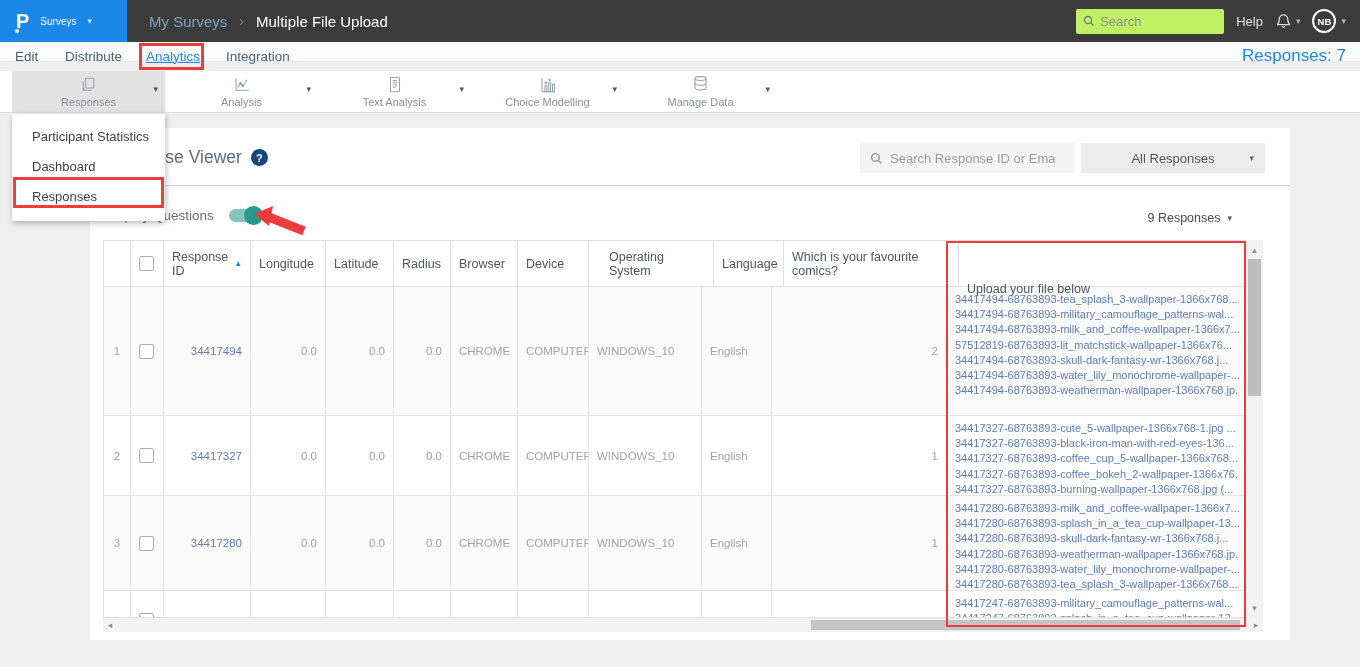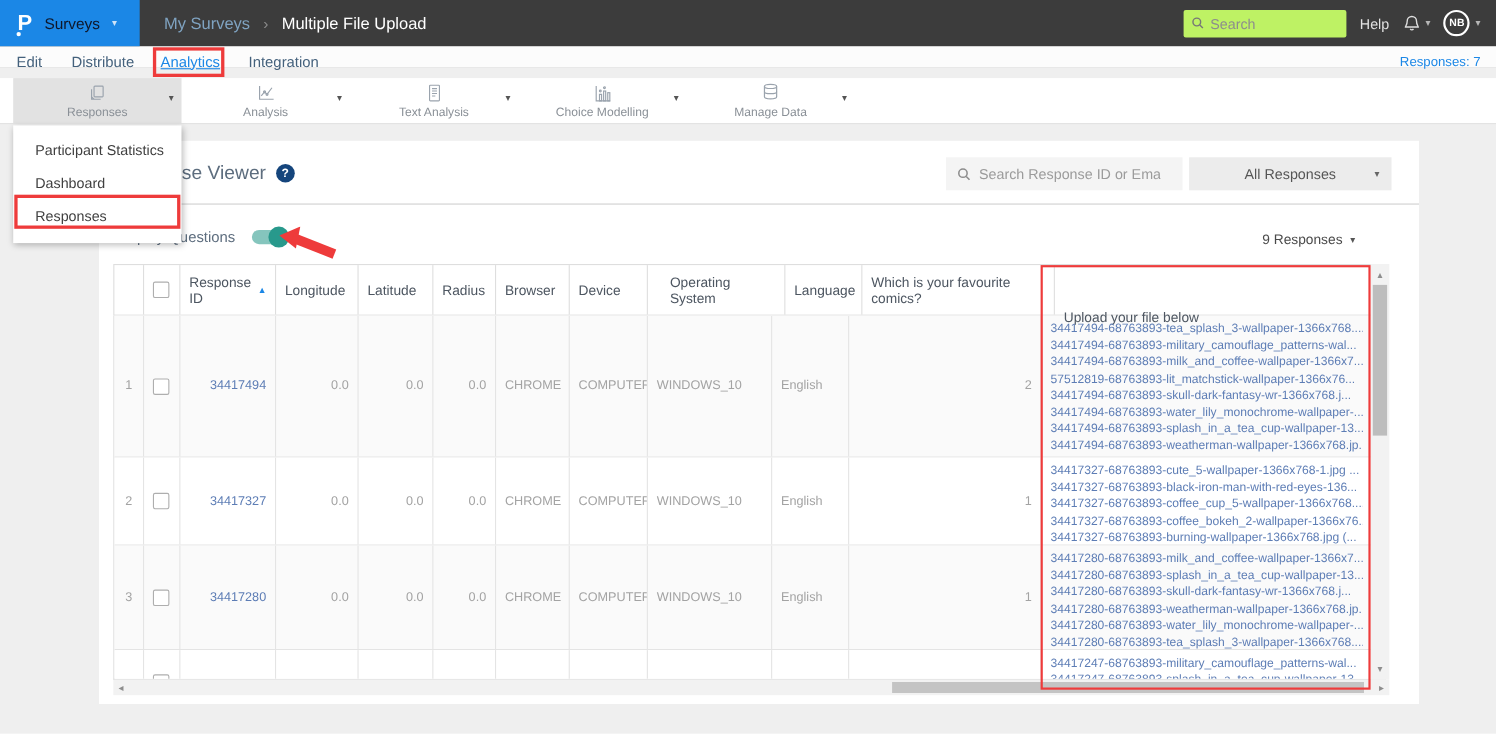--- a/index.html
+++ b/index.html
@@ -4,41 +4,41 @@
 <style>
   * { margin:0; padding:0; box-sizing:border-box; }
   html,body { width:1360px; height:667px; overflow:hidden; }
   body { font-family:"Liberation Sans", sans-serif; background:#efefef; position:relative; }
 
   
   .topbar { position:absolute; top:0; left:0; width:1360px; height:42px; background:#3c3c3c; display:flex; align-items:center; z-index:30; }
   .logo-block { width:127px; height:42px; background:#1b87e6; display:flex; align-items:center; padding-left:16px; gap:11px; cursor:pointer; }
   .logo-p { color:#fff; font-size:20px; font-weight:bold; position:relative; line-height:1; }
   .logo-p .dot { position:absolute; left:-1px; bottom:-2px; width:4px; height:4px; border-radius:50%; background:#fff; }
-  .logo-product { color:#0f172a; font-size:14px; }
+  .logo-product { color:#ffffff; font-size:10px; }
   .caret { font-size:9px; color:#cfe3f7; }
   .breadcrumb { display:flex; align-items:center; gap:12px; margin-left:22px; }
   .bc-parent { color:#7fa3c1; font-size:15px; cursor:pointer; }
   .bc-sep { color:#8a8a8a; font-size:14px; }
   .bc-current { color:#ffffff; font-size:15px; font-weight:500; }
   .top-right { margin-left:auto; display:flex; align-items:center; gap:12px; padding-right:14px; }
   .top-search { width:148px; height:25px; background:#bef264; border-radius:2px; display:flex; align-items:center; padding:0 7px; gap:5px; }
   .top-search input { border:none; outline:none; width:110px; font-size:13px; color:#444; background:transparent; font-family:"Liberation Sans",sans-serif; }
   .top-search input::placeholder { color:#8d8d8d; }
   .help-link { color:#e2e2e2; font-size:13px; cursor:pointer; }
   .bell-wrap { display:flex; align-items:center; gap:4px; cursor:pointer; }
   .avatar-wrap { display:flex; align-items:center; gap:5px; cursor:pointer; }
   .avatar { width:24px; height:24px; border-radius:50%; border:2px solid #fff; color:#fff; font-size:9.5px; font-weight:bold; display:flex; align-items:center; justify-content:center; }
   .caret-dim { font-size:9px; color:#b5b5b5; }
 
   
   .navtabs { position:absolute; top:42px; left:0; width:1360px; height:20px; background:#fcfcfc; border-bottom:1px solid #e6e6e6; z-index:5; }
   .navtab { position:absolute; top:0; height:28px; display:flex; align-items:center; font-size:13.5px; color:#44617c; cursor:pointer; }
   .navtab.active { color:#1b87e6; text-decoration:underline; }
-  .nav-count { position:absolute; right:14px; top:0; height:28px; display:flex; align-items:center; color:#1b87e6; font-size:12px; }
+  .nav-count { position:absolute; right:14px; top:0; height:28px; display:flex; align-items:center; color:#1b87e6; font-size:17px; }
 
   
   .toolbar { position:absolute; top:71px; left:0; width:1360px; height:42px; background:#fff; border-bottom:1px solid #dcdcdc; display:flex; padding-left:12px; z-index:5; }
   .tool-item { width:153px; height:41px; display:flex; flex-direction:column; align-items:center; justify-content:center; gap:2px; position:relative; cursor:pointer; }
   .tool-item.active { background:#e2e2e2; }
   .tool-item .tlabel { font-size:11px; color:#8a9097; }
   .tool-item svg { stroke:#9aa3ad; fill:none; stroke-width:1.4; }
   .tool-caret { position:absolute; right:7px; top:13px; font-size:9px; color:#555; }
 
   
@@ -276,21 +276,20 @@
           <div class="td" style="width: 113px;">WINDOWS_10</div>
           <div class="td" style="width: 70px;">English</div>
           <div class="td r" style="width: 175px;">2</div>
           <div class="td files" style="width: 300px;">
             <span class="file-link">34417494-68763893-tea_splash_3-wallpaper-1366x768....</span>
             <span class="file-link">34417494-68763893-military_camouflage_patterns-wal...</span>
             <span class="file-link">34417494-68763893-milk_and_coffee-wallpaper-1366x7...</span>
             <span class="file-link">57512819-68763893-lit_matchstick-wallpaper-1366x76...</span>
             <span class="file-link">34417494-68763893-skull-dark-fantasy-wr-1366x768.j...</span>
             <span class="file-link">34417494-68763893-water_lily_monochrome-wallpaper-...</span>
-            <span class="file-link">34417494-68763893-splash_in_a_tea_cup-wallpaper-13...</span>
             <span class="file-link">34417494-68763893-weatherman-wallpaper-1366x768.jp...</span>
           </div>
         </div>
         <div class="tr" style="height: 80px;">
           <div class="td c" style="width: 27px;">2</div>
           <div class="td" style="width: 33px;">
             <span class="cb"></span>
           </div>
           <div class="td r link" style="width: 87px;">34417327</div>
           <div class="td r" style="width: 75px;">0.0</div>

